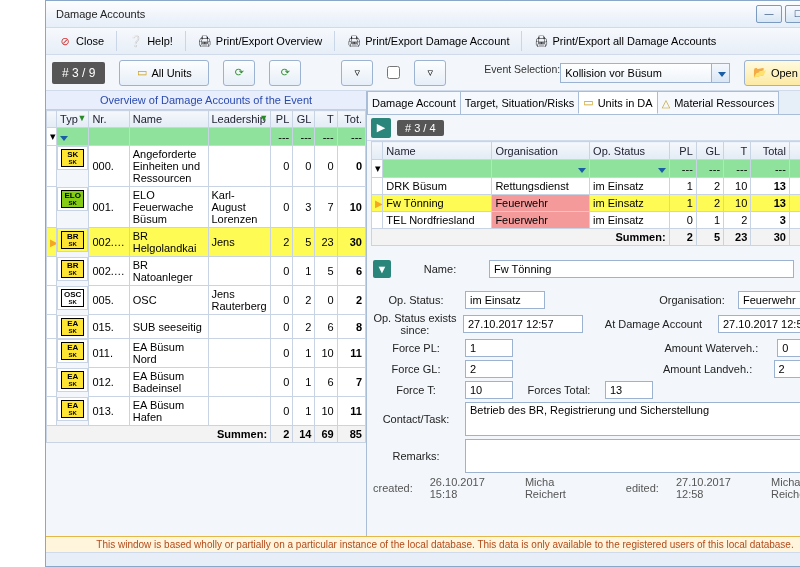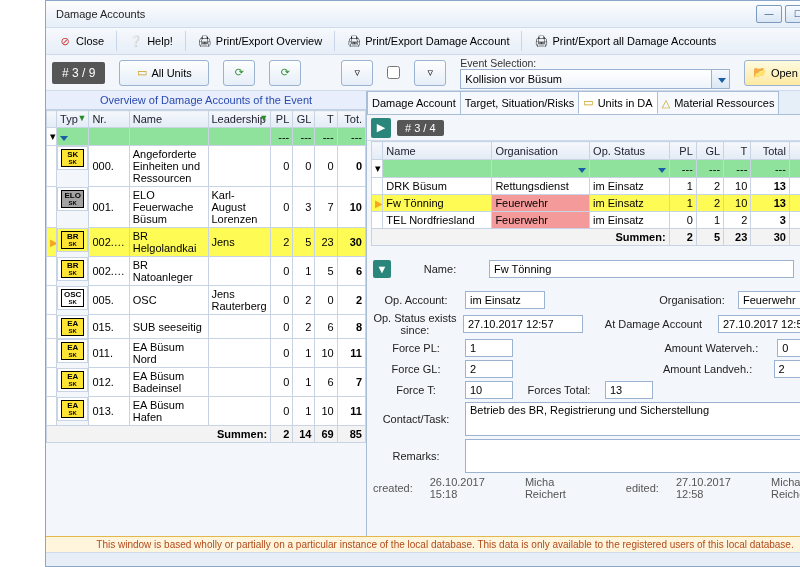--- a/index.html
+++ b/index.html
@@ -11,40 +11,40 @@
   .winbtn.close { background: linear-gradient(#f7a6a0,#d24a3a); color: #fff; border-color:#a33; }
   .toolbar1 { height: 28px; background: linear-gradient(#f6f9fd,#e7eef7); border-top: 1px solid #cfdaea; border-bottom: 1px solid #cfdaea; display: flex; align-items: center; padding: 0 6px; gap: 4px; }
   .tbtn { display: flex; align-items: center; gap: 4px; padding: 2px 6px; cursor: pointer; border-radius: 2px; }
   .sep { width: 1px; height: 20px; background: #c9d6e8; margin: 0 2px; }
   .ico { width: 14px; height: 14px; display: inline-flex; align-items: center; justify-content: center; }
   .toolbar2 { height: 36px; display: flex; align-items: center; padding: 4px 6px; gap: 14px; border-bottom: 1px solid #cfdaea; }
   .counter { background:#565656; color:#fff; padding: 4px 10px; border-radius: 2px; font-size:12px;}
   .btn { height: 26px; border: 1px solid #9bb3d0; border-radius: 3px; background: linear-gradient(#fdfefe,#e6eef8); display: inline-flex; align-items: center; justify-content: center; padding: 0 8px; cursor: pointer; gap: 4px; font-size:11px;}
   .btn.wide { min-width: 90px; }
   .btn.square { width: 32px; padding: 0; }
-  .evtsel { flex: 1; display: flex; flex-direction: column; justify-content: flex-end; }
+  .evtsel { flex: 1; display: flex; flex-direction: row; justify-content: flex-end; }
   .evtsel label { font-size: 10.5px; color: #333; }
   .evtsel .combo { display: flex; }
   .combo input { flex: 1; height: 20px; border: 1px solid #9bb3d0; padding: 0 4px; background: linear-gradient(#fff,#eef4fb); }
   .combo button { width: 18px; border: 1px solid #9bb3d0; border-left: none; background: linear-gradient(#f4f8fd,#dbe7f5); cursor: pointer; }
   .split { flex: 1; display: flex; min-height: 0; }
   .left { width: 321px; border-right: 1px solid #a9bdd6; display: flex; flex-direction: column; }
   .right { flex: 1; display: flex; flex-direction: column; min-width: 0; }
   .panelhdr { background:#e8eefb; color:#2a4ab0; text-align: center; padding: 3px 0; border-bottom: 1px solid #c2d0e6; font-size:11px;}
   table.grid { border-collapse: collapse; width: 100%; table-layout: fixed; }
   .grid th, .grid td { border: 1px solid #c8d3e3; padding: 2px 3px; background: #fff; overflow: hidden; text-overflow: ellipsis; }
   .grid th { background: linear-gradient(#f5f8fc,#e3ebf5); font-weight: normal; color:#223; text-align: left; position: relative; }
   .grid th.num, .grid td.num { text-align: right; }
   .filterrow td { background: #8fe29c !important; height: 16px; }
   .yellowrow td { background: #fffb55 !important; }
   .leftgrid-wrap { flex: 1; overflow: auto; }
   .typcell { display:flex; align-items:center; justify-content:center; }
   .badge { width: 24px; height: 18px; border: 1.5px solid #000; font-size: 8px; font-weight: bold; display: flex; flex-direction: column; align-items: center; justify-content: center; line-height: 1; }
   .badge.sk { background:#ffe533; }
-  .badge.elo { background:#a3a3a3; }
+  .badge.elo { background:#84cc16; }
   .badge.br { background:#ffe533; }
   .badge.osc { background:#fff; }
   .badge.ea { background:#ffe533; }
   .sortico { position:absolute; right:2px; top:2px; color:#2a8a2a; font-size:9px; }
   .tabs { display: flex; height: 24px; background:#e6eef8; border-bottom: 1px solid #a9bdd6; }
   .tab { padding: 3px 4px; border: 1px solid #a9bdd6; border-bottom: none; background:#f5f8fc; margin-right:-1px; display:flex; align-items:center; gap:4px; cursor:pointer; white-space: nowrap;}
   .tab.active { background:#fff; font-weight: normal; border-bottom: 1px solid #fff; z-index:1; }
   .unitbar { height: 26px; display:flex; align-items:center; gap:6px; padding: 0 4px; border-bottom: 1px solid #cfdaea;}
   .play { width: 20px; height: 20px; background:#2a867a; color:#fff; display:flex;align-items:center;justify-content:center; border-radius:2px; cursor:pointer;}
   .unitgrid-wrap { padding: 0 4px; }
@@ -429,21 +429,21 @@
         <div class="formrow">
           <span class="play" style="width:18px;height:18px">▼</span>
           <label>Name:</label>
           <input class="med" style="flex: 1 1 0%;" value="Fw Tönning">
           <div class="skbadge">
               <span>●●</span>
               <span>im SK</span>
             </div>
         </div>
         <div class="formrow">
-          <label>Op. Account:</label>
+          <label>Op. Status:</label>
           <input class="med" style="width: 80px;" value="im Einsatz">
           <div style="flex:1"></div>
           <label class="wide" style="width:80px">Organisation:</label>
           <input class="med" style="width: 100px;" value="Feuerwehr">
         </div>
         <div class="formrow">
           <label style="width:86px">Op. Status exists since:</label>
           <input class="med" value="27.10.2017 12:57" style="">
           <div style="flex:1"></div>
           <label style="width:120px">At Damage Account</label>

